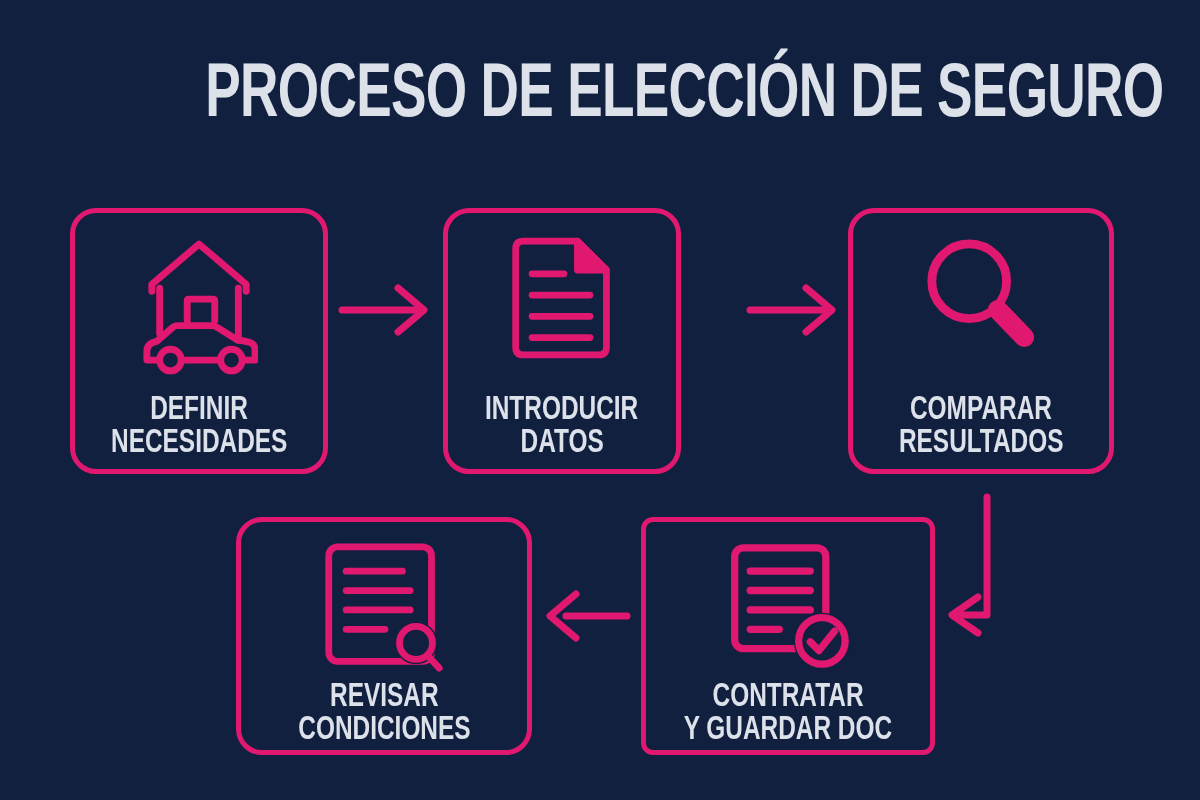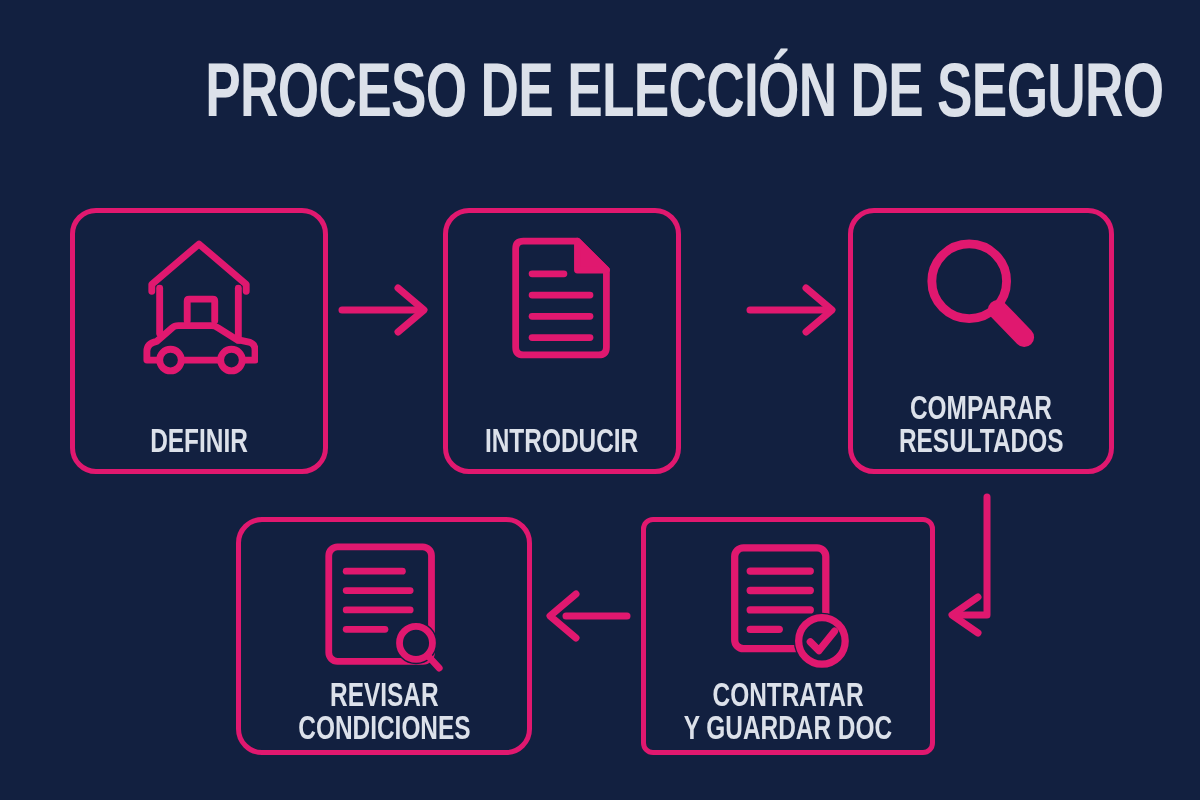--- a/index.html
+++ b/index.html
@@ -81,36 +81,38 @@
         <path d="M20 53 V99"></path>
         <path d="M100 53 V106"></path>
         <path d="M48 86 V66 Q48 64 50 64 H74 Q76 64 76 66 V86"></path>
         <path d="M7 126 V117 Q7 109 17 107 L33 93 Q35 91 39 91 H73 Q76 91 79 93 L98 105 L112 108 Q117 110 117 116 V126 Z"></path>
         <circle cx="31" cy="126" r="11" fill="var(--bg)"></circle>
         <circle cx="93" cy="126" r="11" fill="var(--bg)"></circle>
       </svg>
     </span>
     <div class="label">
       <div><span class="cond-label">DEFINIR</span></div>
+      <div><span class="cond-label">NECESIDADES</span></div>
     </div>
   </div>
 
   <div class="card c2">
     <span class="icon">
       <svg width="112" height="126" viewBox="0 0 116 130" stroke-width="7">
         <path d="M74 6 H18 Q10 6 10 14 V116 Q10 124 18 124 H96 Q104 124 104 116 V36 Z"></path>
         <path d="M74 6 L104 36 H74 Z" fill="var(--accent)"></path>
         <path d="M27 40 H60"></path>
         <path d="M27 62 H87"></path>
         <path d="M27 84 H87"></path>
         <path d="M27 106 H87"></path>
       </svg>
     </span>
     <div class="label">
       <div><span class="cond-label">INTRODUCIR</span></div>
+      <div><span class="cond-label">DATOS</span></div>
     </div>
   </div>
 
   <div class="card c3">
     <span class="icon">
       <svg width="118" height="120" viewBox="0 0 120 120" stroke-width="9">
         <circle cx="48" cy="46" r="38"></circle>
         <path d="M77 75 L104 103" stroke-width="20"></path>
       </svg>
     </span>

